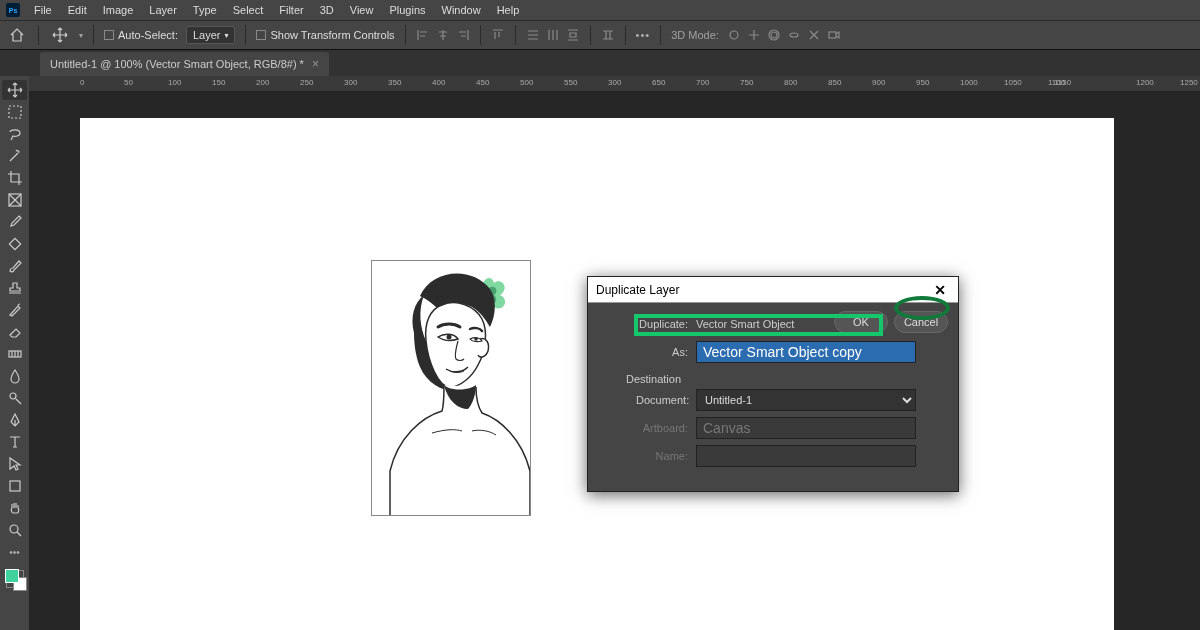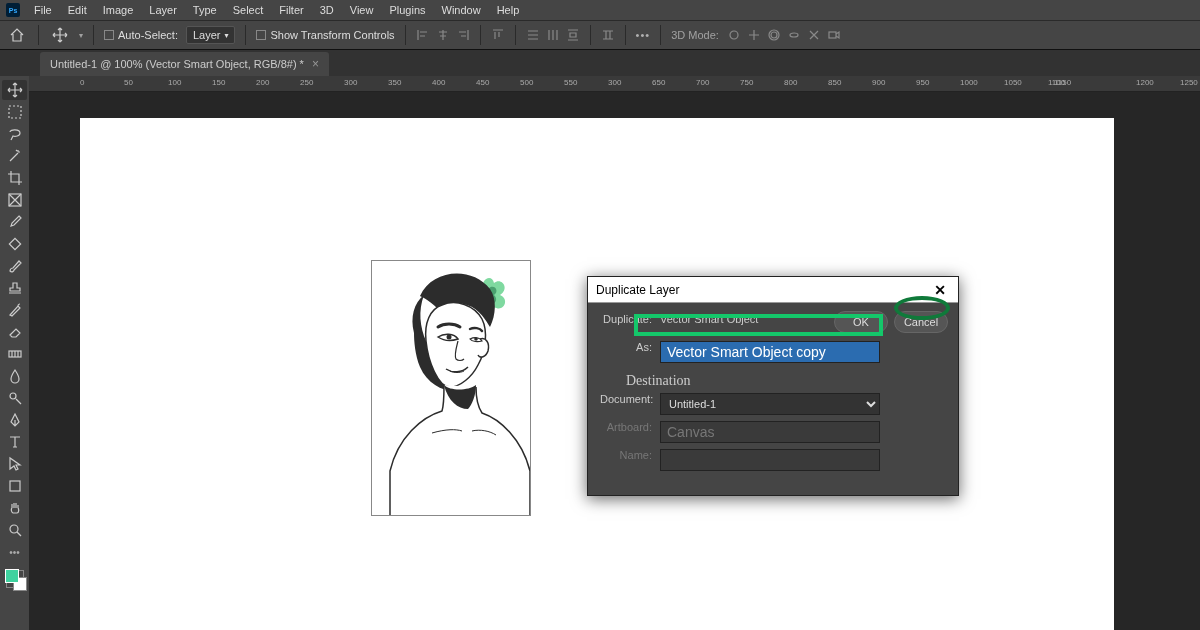--- a/index.html
+++ b/index.html
@@ -43,29 +43,29 @@
 
 
 .canvas { position: absolute; top: 26px; left: 51px; width: 1034px; height: 580px; background: #fff; }
 .artwork { position: absolute; top: 142px; left: 291px; width: 160px; height: 256px; border: 1px solid #888; background: #fff; overflow: hidden; }
 
 
 .dialog { position: absolute; top: 276px; left: 587px; width: 372px; background: #454545; border: 1px solid #222; box-shadow: 0 3px 15px rgba(0,0,0,0.6); }
 .dialog .titlebar { height: 26px; background: #fff; color: #000; display: flex; align-items: center; justify-content: space-between; padding: 0 8px; font-size: 12px; border-bottom: 1px solid #999; }
 .dialog .titlebar .close-x { font-size: 14px; font-weight: bold; cursor: pointer; padding: 0 4px; }
 .dialog .body { padding: 10px 12px 18px 12px; font-size: 11px; position: relative; }
-.dialog .row { display: flex; align-items: flex-start; margin-bottom: 6px; height: 22px; }
+.dialog .row { display: flex; align-items: center; margin-bottom: 6px; height: 22px; margin-left: 36px; }
 .dialog .row .label { width: 60px; text-align: right; padding-right: 8px; color: #ccc; }
 .dialog .row .value { color: #ccc; }
 .dialog .row .field { flex: 1; }
 .dialog .row .field input { width: 100%; height: 22px; background: #333; border: 1px solid #222; color: #ddd; padding: 0 6px; font-size: 14px; }
 .dialog .row .field select { width: 100%; height: 22px; background: #333; border: 1px solid #222; color: #ddd; padding: 0 4px; font-size: 11px; }
 .dialog .row.disabled .label, .dialog .row.disabled .field input { color: #777; }
 .dialog .row.disabled .field input { background: #3a3a3a; }
-.dialog .section-label { font-size: 14px; color: #ccc; padding: 4px 0 4px 26px; font-family: Liberation Serif, serif; }
+.dialog .section-label { font-size: 11px; color: #ccc; padding: 4px 0 4px 26px; }
 .dialog .btns { position: absolute; top: 8px; right: 10px; display: flex; flex-direction: row; gap: 6px; }
 .dialog .btns button { width: 54px; height: 22px; background: #555; border: 1px solid #666; border-radius: 11px; color: #ddd; font-size: 11px; cursor: pointer; }
 
 
 .hl-field { position: absolute; border: 4px solid #14c76a; pointer-events: none; }
 .hl-ok { position: absolute; border: 4px solid #0f7a3a; border-radius: 50%; pointer-events: none; }
 
 .as-input { background: #333; color: #fff; }
 
 svg { display: block; }

